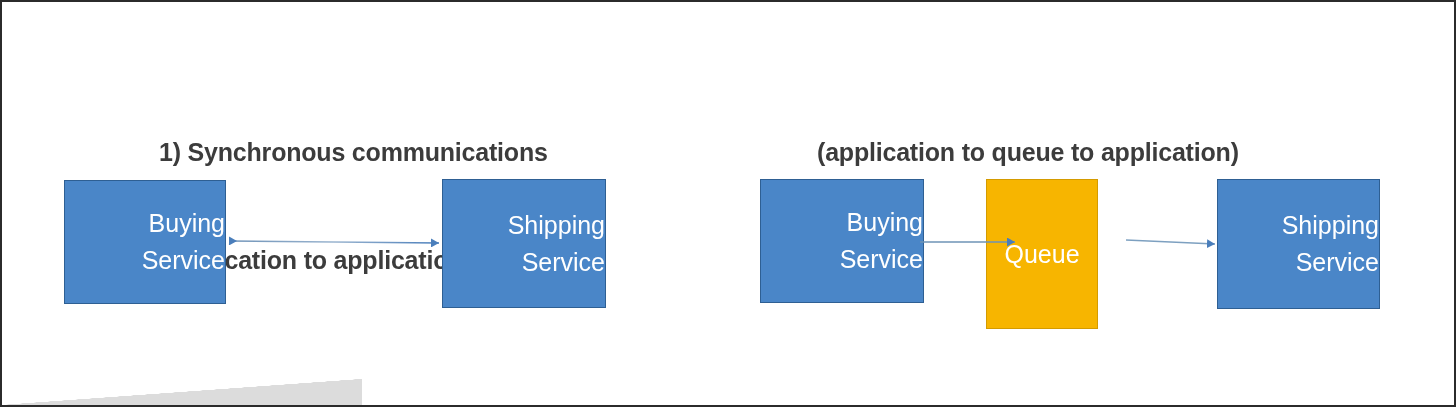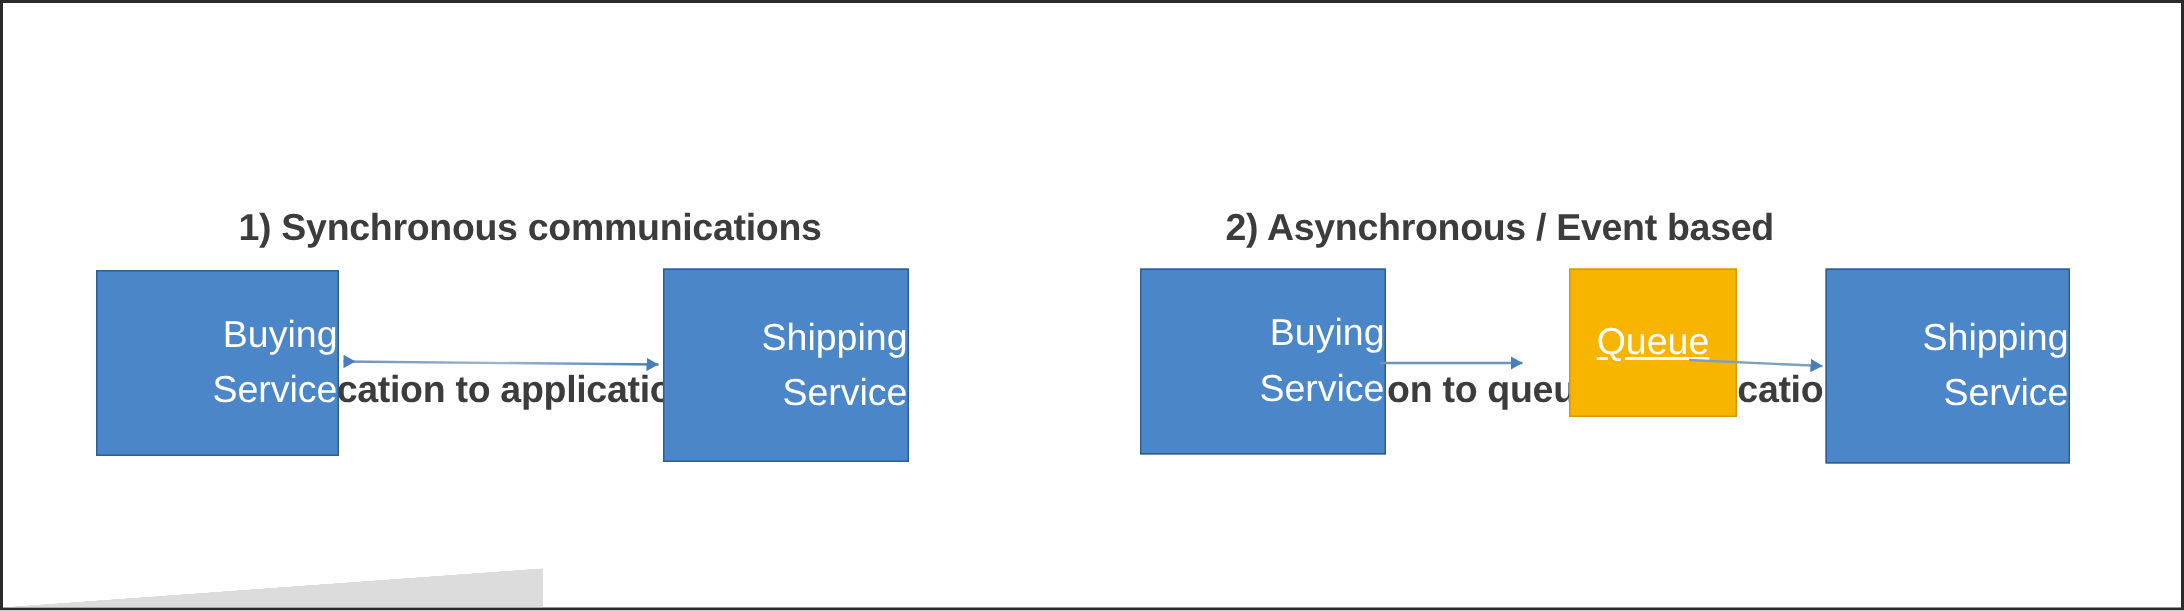--- a/index.html
+++ b/index.html
@@ -63,21 +63,21 @@
     background: #f7b500;
     border: 1px solid #d49b00;
   }
   .node-label { display: block; }
 
   
   #node-buying-1   { left: 62px;  top: 178px; width: 162px; height: 124px; }
   #node-shipping-1 { left: 440px; top: 177px; width: 164px; height: 129px; }
   
   #node-buying-2   { left: 758px;  top: 177px; width: 164px; height: 124px; }
-  #node-queue-2    { left: 1044px; top: 177px; width: 112px; height: 99px; text-decoration: underline; }
+  #node-queue-2    { left: 984px; top: 177px; width: 112px; height: 150px; }
   #node-shipping-2 { left: 1215px; top: 177px; width: 163px; height: 130px; }
 
   .connector {
     position: absolute;
     overflow: visible;
   }
   #conn-1 { left: 218px;  top: 226px; width: 228px; height: 30px; }
   #conn-2 { left: 918px;  top: 226px; width: 104px; height: 30px; }
   #conn-3 { left: 1124px; top: 226px; width: 98px;  height: 30px; }
 </style>
@@ -112,21 +112,20 @@
       <linearGradient id="grad-1" x1="0" y1="0" x2="1" y2="0">
         <stop offset="0" stop-color="#6f93b8"></stop>
         <stop offset="0.5" stop-color="#9ab4cf"></stop>
         <stop offset="1" stop-color="#4a7ebb"></stop>
       </linearGradient>
     </defs>
     <line x1="9" y1="13" x2="219" y2="15" stroke="url(#grad-1)" stroke-width="1.6" marker-start="url(#arw-left)" marker-end="url(#arw-right)"></line>
   </svg>
 
   <div class="panel-title" id="title-2">
-    <span class="title-line">2) Asynchronous / Event based</span>
     <span class="title-line">(application to queue to application)</span>
   </div>
 
   <div class="node node-service" id="node-buying-2">
     <span class="node-label">Buying</span>
     <span class="node-label">Service</span>
   </div>
 
   <div class="node node-queue" id="node-queue-2">
     <span class="node-label">Queue</span>

